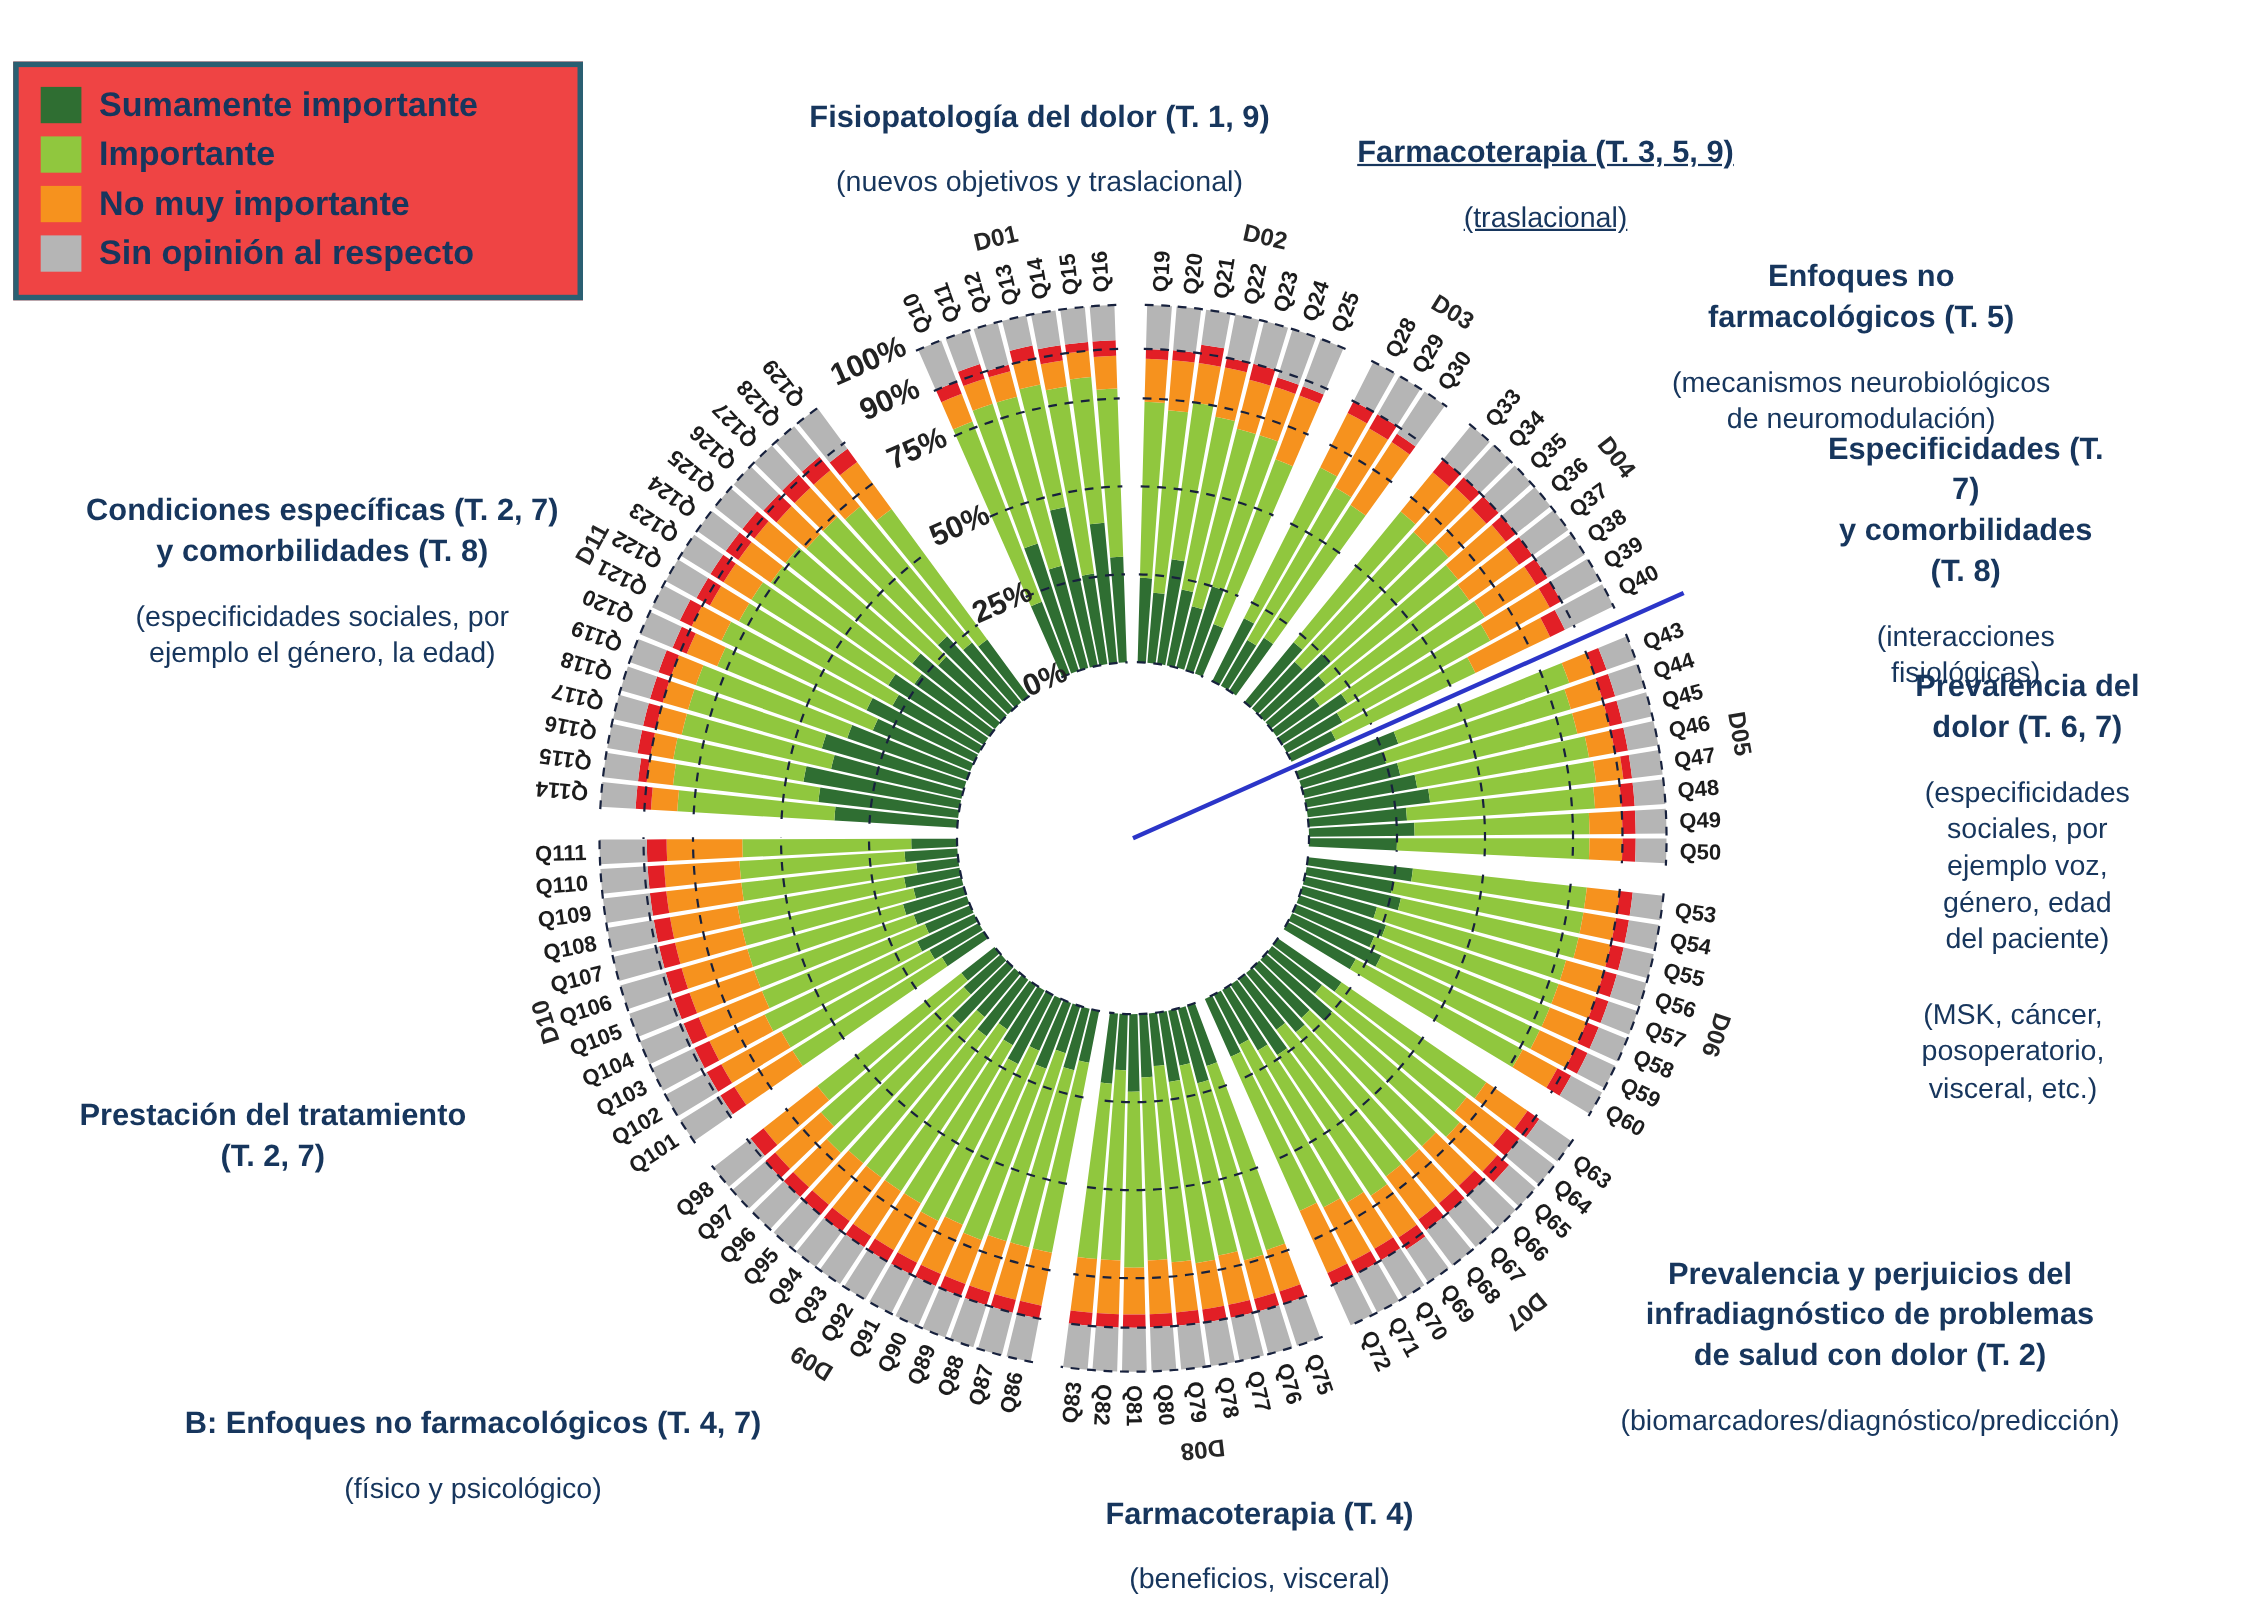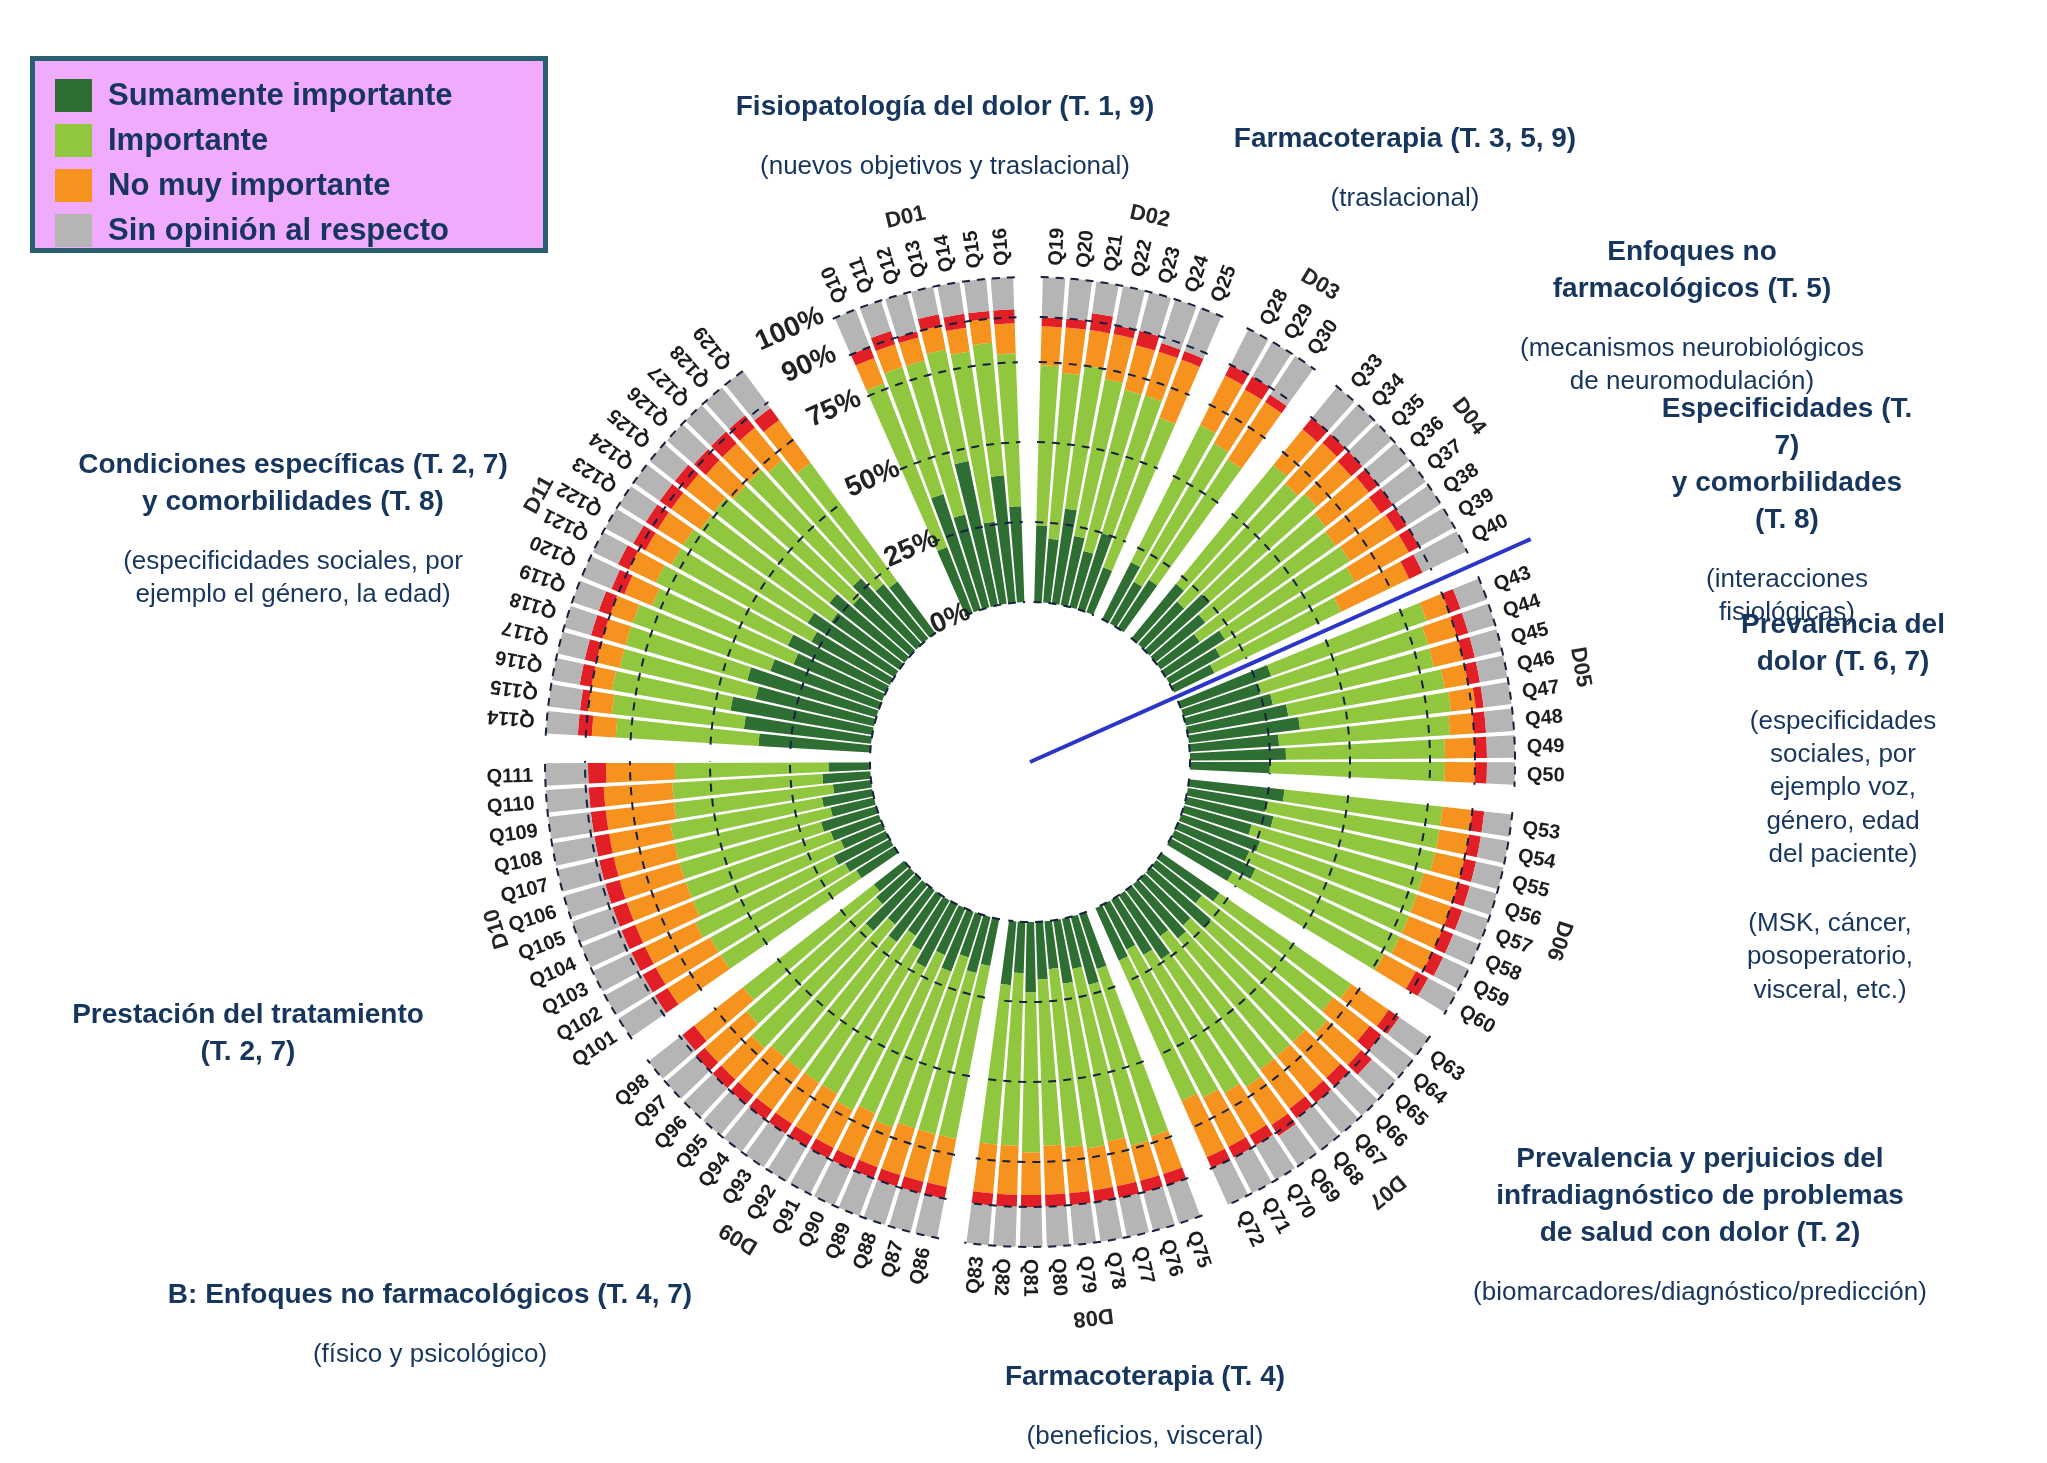--- a/index.html
+++ b/index.html
@@ -2,23 +2,23 @@
 <html><head>
 <meta charset="utf-8">
 <style>
   html,body{margin:0;padding:0;}
   body{
     width:2047px;height:1463px;position:relative;background:#ffffff;
     font-family:"Liberation Sans",sans-serif;overflow:hidden;
   }
   #chart-svg{position:absolute;left:0;top:0;}
   .legend{
-    position:absolute;left:30px;top:56px;width:470px;
-    border:5px solid #2a5f72;background:#f0abfc;
-    padding:16px 18px 0 20px;display:flex;flex-direction:column;gap:9px;z-index:5;
+    position:absolute;left:12px;top:56px;width:470px;
+    border:5px solid #2a5f72;background:#ef4444;
+    padding:16px 18px 20px 20px;display:flex;flex-direction:column;gap:9px;z-index:5;
   }
   .legend-row{display:flex;align-items:center;gap:16px;}
   .swatch{width:37px;height:33px;display:inline-block;flex:0 0 auto;}
   .legend-label{font-size:31px;font-weight:bold;color:#17365d;white-space:nowrap;}
   .sector-label{
     position:absolute;transform:translateX(-50%);text-align:center;
     color:#17365d;white-space:pre-line;z-index:4;
   }
   .sl-title{font-size:28px;font-weight:bold;line-height:1.32;}
   .sl-sub{font-size:26px;font-weight:400;line-height:1.28;margin-top:6px;}
@@ -729,21 +729,21 @@
   <div class="legend-row">
     <span class="swatch" style="background: rgb(181, 181, 181);"></span>
     <span class="legend-label">Sin opinión al respecto</span>
   </div>
 </div>
 
 <div class="sector-label" style="left:945px;top:70px;">
   <div class="sl-title">Fisiopatología del dolor (T. 1, 9)</div>
   <div class="sl-sub">(nuevos objetivos y traslacional)</div>
 </div>
-<div class="sector-label" style="left:1405px;top:102px;">
+<div class="sector-label" style="left:1405px;top:102px;text-decoration:underline;">
   <div class="sl-title">Farmacoterapia (T. 3, 5, 9)</div>
   <div class="sl-sub">(traslacional)</div>
 </div>
 <div class="sector-label" style="left:1692px;top:215px;">
   <div class="sl-title">Enfoques no farmacológicos (T. 5)</div>
   <div class="sl-sub">(mecanismos neurobiológicos
 de neuromodulación)</div>
 </div>
 <div class="sector-label" style="left:1787px;top:372px;">
   <div class="sl-title">Especificidades (T. 7)

